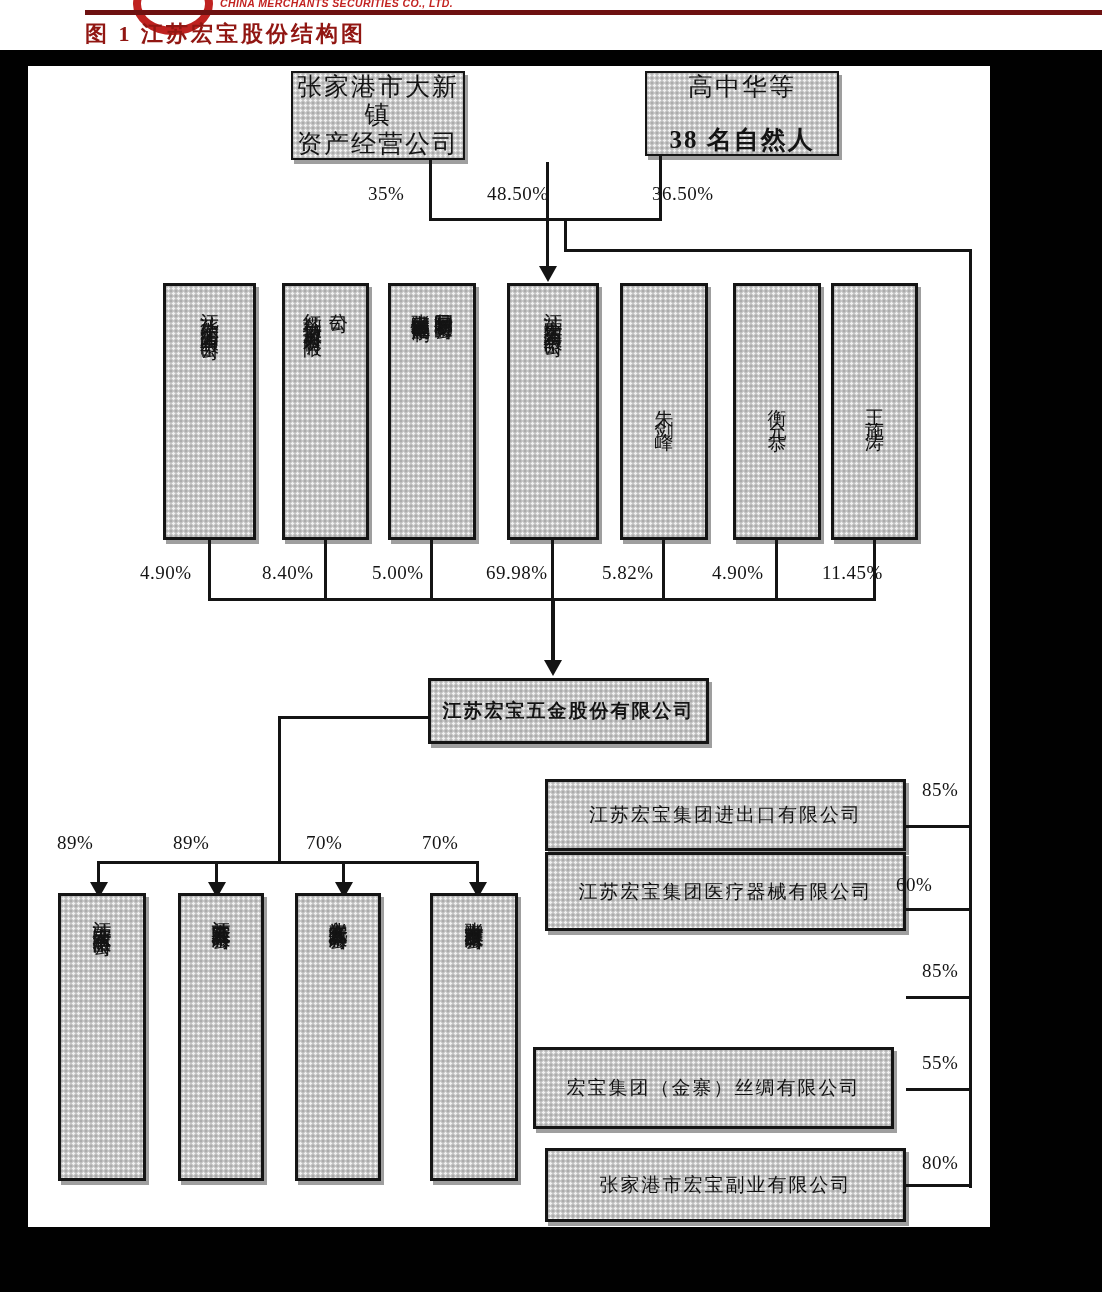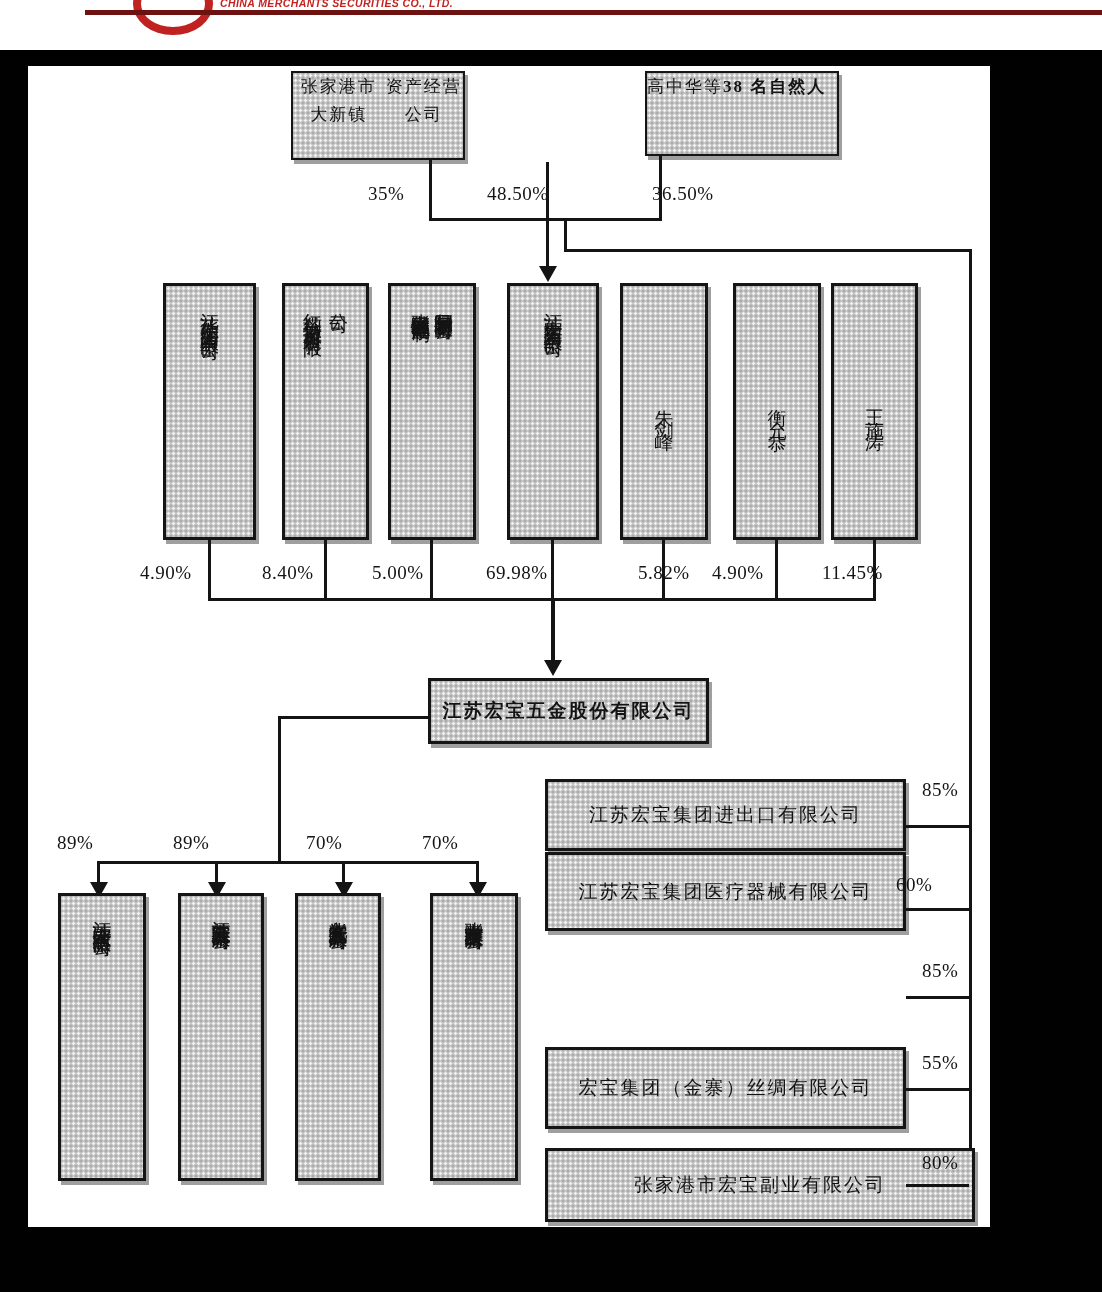--- a/index.html
+++ b/index.html
@@ -20,22 +20,22 @@
 
   
   .box{position:absolute;box-sizing:border-box;border:3px solid #151515;
        background-color:#c9c9c9;
        background-image:radial-gradient(circle, rgba(255,255,255,.75) 1px, transparent 1.5px),
                         radial-gradient(circle, rgba(120,120,120,.45) 1px, transparent 1.5px);
        background-size:5px 5px,5px 5px;background-position:0 0,2.5px 2.5px;
        box-shadow:3px 4px 0 rgba(80,80,80,.55);}
   .b2{border-width:2px;}
 
-  .hlines{width:100%;height:100%;display:flex;flex-direction:row;justify-content:flex-start;
-          text-align:center;font-size:17px;line-height:28px;letter-spacing:2px;}
+  .hlines{width:100%;height:100%;display:flex;flex-direction:column;justify-content:space-between;
+          text-align:center;font-size:25px;line-height:28px;letter-spacing:2px;}
   .hcenter{width:100%;height:100%;display:flex;align-items:center;justify-content:center;
            font-size:19px;letter-spacing:2px;white-space:nowrap;}
   .vwrap{width:100%;height:100%;display:flex;justify-content:center;align-items:flex-start;
          padding-top:12px;box-sizing:border-box;gap:2px;}
   .vwrap.center{align-items:center;padding-top:0;}
   .vtext{writing-mode:vertical-lr;text-orientation:upright;font-size:19px;letter-spacing:3px;line-height:24px;}
   .vtext.wide{letter-spacing:12px;}
 
   .pct{position:absolute;font-size:19px;color:#141414;white-space:nowrap;letter-spacing:.5px;}
 
@@ -44,20 +44,21 @@
               border-right:9px solid transparent;border-top:16px solid #141414;}
 </style>
 </head>
 <body>
 
 <div id="stage">
 
   <div class="logo-arc"></div>
   <div class="logo-text">CHINA MERCHANTS SECURITIES CO., LTD.</div>
   <div class="rule"></div>
+  <div class="fig-title">图 1  江苏宏宝股份结构图</div>
 
   <div class="blackmat"></div>
   <div class="panel"></div>
 
   <div class="box b2" style="left:291px;top:71px;width:174px;height:89px;">
     <div class="hlines">
       <div>张家港市大新镇</div>
       <div>资产经营公司</div>
     </div>
   </div>
@@ -128,21 +129,21 @@
   <div class="line" style="left:775px;top:540px;width:3px;height:60px;"></div>
   <div class="line" style="left:873px;top:540px;width:3px;height:60px;"></div>
   <div class="line" style="left:208px;top:598px;width:668px;height:3px;"></div>
   <div class="line" style="left:551px;top:598px;width:4px;height:64px;"></div>
   <div class="arrow-down" style="left:544px;top:660px;"></div>
 
   <div class="pct" style="left:140px;top:562px;">4.90%</div>
   <div class="pct" style="left:262px;top:562px;">8.40%</div>
   <div class="pct" style="left:372px;top:562px;">5.00%</div>
   <div class="pct" style="left:486px;top:562px;">69.98%</div>
-  <div class="pct" style="left:602px;top:562px;margin-left:36px;">5.82%</div>
+  <div class="pct" style="left:602px;top:562px;">5.82%</div>
   <div class="pct" style="left:712px;top:562px;">4.90%</div>
   <div class="pct" style="left:822px;top:562px;">11.45%</div>
 
   <div class="box" style="left:428px;top:678px;width:281px;height:66px;">
     <div class="hcenter" style="font-weight:600;">江苏宏宝五金股份有限公司</div>
   </div>
 
   <div class="line" style="left:278px;top:716px;width:150px;height:3px;"></div>
   <div class="line" style="left:278px;top:716px;width:3px;height:148px;"></div>
   <div class="line" style="left:97px;top:861px;width:382px;height:3px;"></div>
@@ -180,24 +181,24 @@
         <div class="vtext" style="letter-spacing:1px;line-height:22px;">张家港市宏宝模具有限公司</div>
       </div>
   </div>
 
   <div class="box" style="left:545px;top:779px;width:361px;height:72px;">
     <div class="hcenter">江苏宏宝集团进出口有限公司</div>
   </div>
   <div class="box" style="left:545px;top:852px;width:361px;height:79px;">
     <div class="hcenter">江苏宏宝集团医疗器械有限公司</div>
   </div>
-  <div class="box" style="left:545px;top:1047px;width:361px;height:82px;text-align:right;">
+  <div class="box" style="left:533px;top:1047px;width:361px;height:82px;text-align:right;">
     <div class="hcenter">宏宝集团（金寨）丝绸有限公司</div>
   </div>
-  <div class="box" style="left:545px;top:1148px;width:430px;height:74px;">
+  <div class="box" style="left:545px;top:1148px;width:361px;height:74px;">
     <div class="hcenter">张家港市宏宝副业有限公司</div>
   </div>
 
   <div class="line" style="left:906px;top:825px;width:63px;height:3px;"></div>
   <div class="line" style="left:906px;top:908px;width:63px;height:3px;"></div>
   <div class="line" style="left:906px;top:996px;width:63px;height:3px;"></div>
   <div class="line" style="left:906px;top:1088px;width:63px;height:3px;"></div>
   <div class="line" style="left:906px;top:1184px;width:63px;height:3px;"></div>
 
   <div class="pct" style="left:922px;top:779px;">85%</div>

